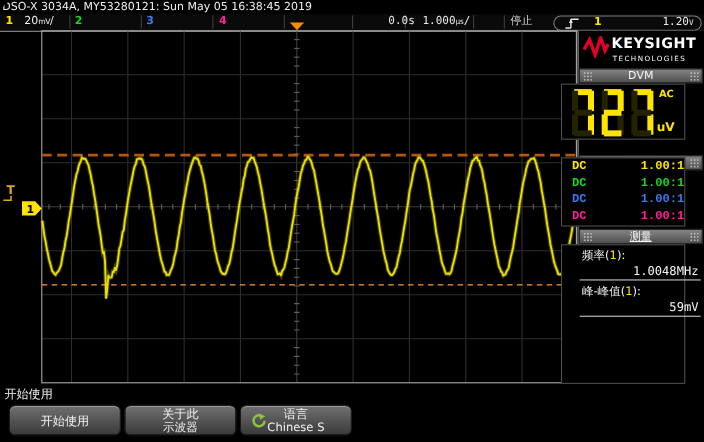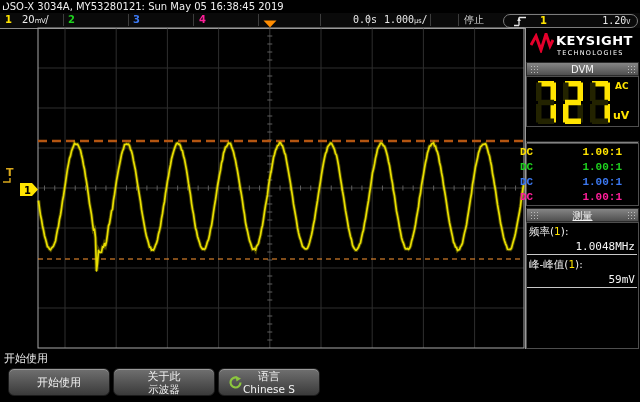--- a/index.html
+++ b/index.html
@@ -14,21 +14,21 @@
   .sep{position:absolute;top:1px;width:1px;height:12px;background:#3d3d3d;}
   .chnum{font-weight:bold;}
   .unit-sm{font-size:7px;letter-spacing:-0.5px;}
   #trigbox{position:absolute;left:503px;top:1px;width:133px;height:12px;border:1px solid #7d7d7d;border-radius:7px;}
   
   .panel-header{position:absolute;left:526px;width:113px;height:14px;
     background:linear-gradient(#858585,#4f4f4f);color:#f5f5f5;font-size:10px;line-height:14px;text-align:center;
     border:1px solid #2a2a2a;box-sizing:border-box;}
   .grip{position:absolute;top:2px;width:8px;height:9px;
     background-image:radial-gradient(#bbb 0.8px, transparent 1px);background-size:3px 3px;}
-  .panel-body{position:absolute;left:526px;width:113px;background:#000;border:1px solid #4e4e4e;box-sizing:border-box;}
+  .panel-body{position:absolute;left:510px;width:113px;background:#000;border:1px solid #4e4e4e;box-sizing:border-box;}
   .meas-sep{position:absolute;left:527px;width:110px;height:1px;background:#c8c8c8;}
   .meas-label{position:absolute;left:529px;font-size:10.5px;color:#f0f0f0;}
   .meas-value{position:absolute;right:5px;font-size:11px;color:#f5f5f5;}
   .src-num{color:#ffe400;}
   .ch-row{position:absolute;left:500px;width:104px;font-size:11px;font-weight:bold;
           font-family:Liberation Mono, monospace;padding-left:20px;}
   .ch-row .ratio{position:absolute;right:2px;}
   
   #menu-title{left:4px;top:351px;font-size:11px;color:#ececec;}
   .softkey{position:absolute;top:368px;width:102px;height:28px;border-radius:6px;

